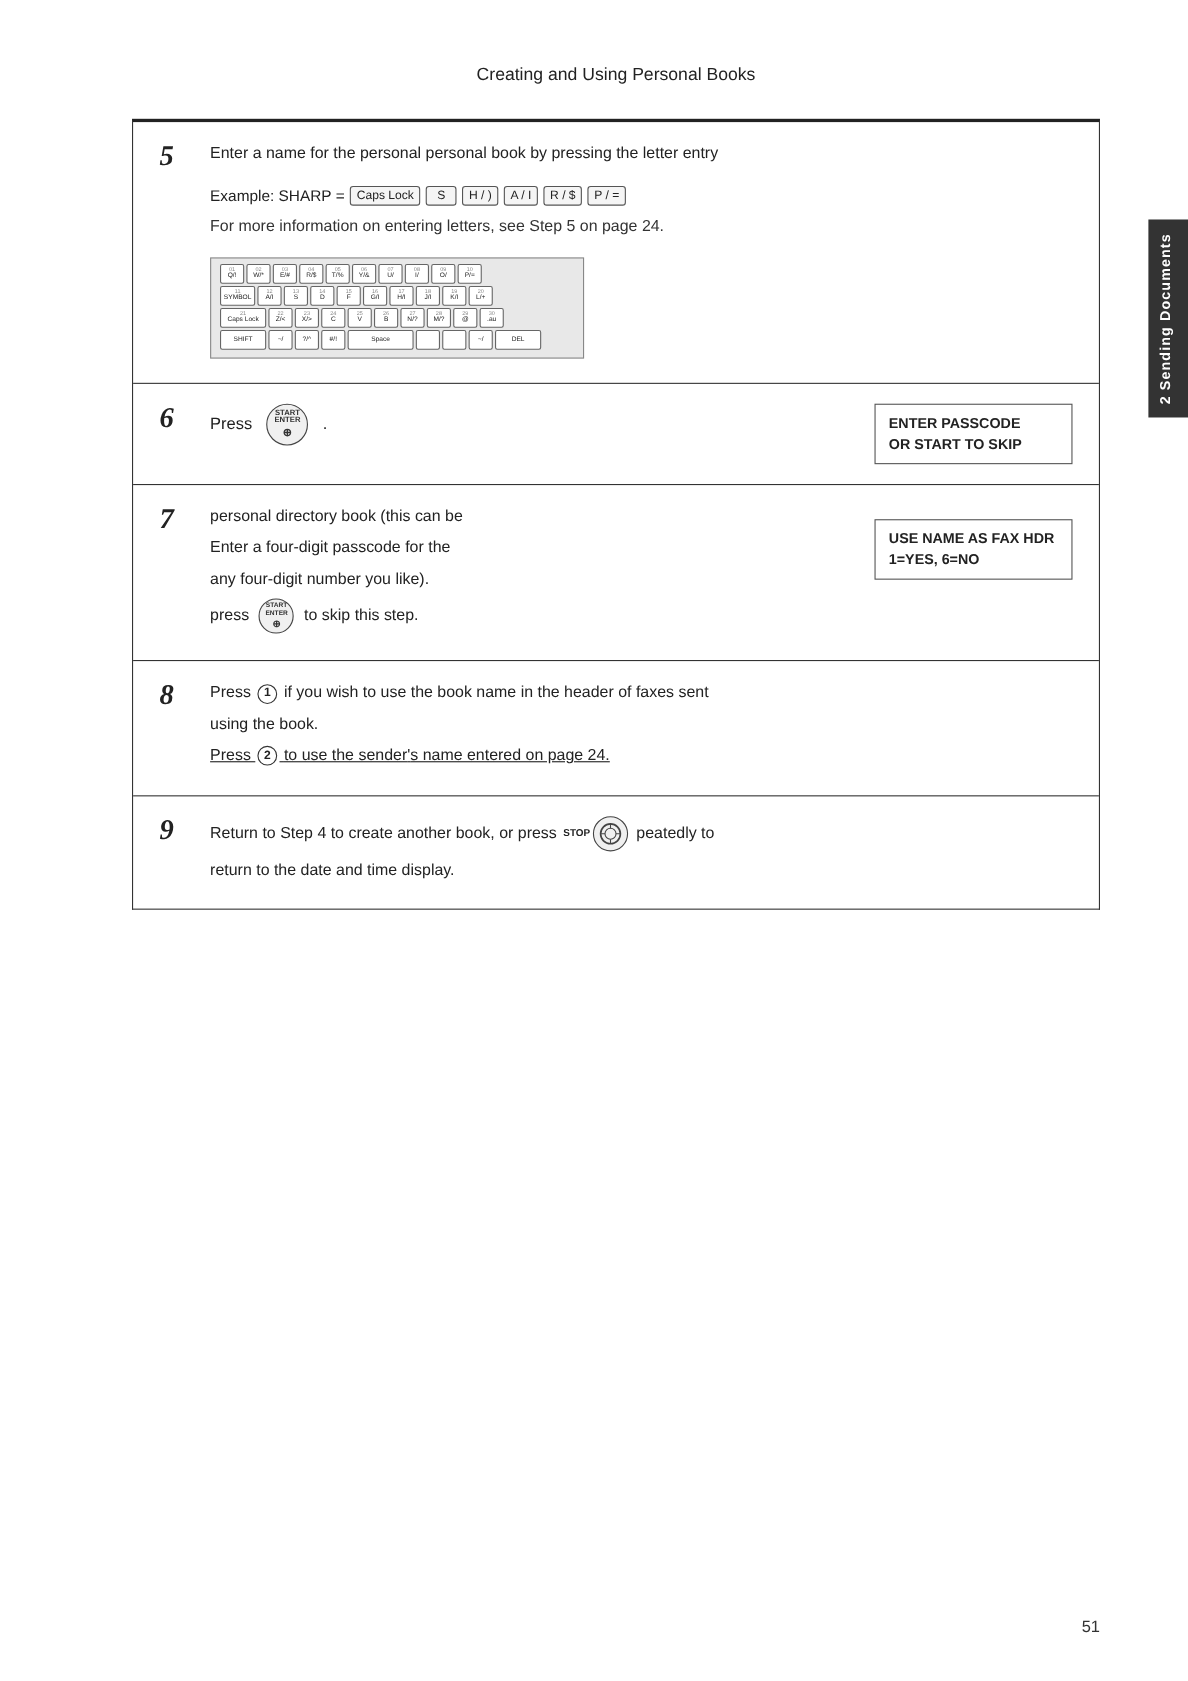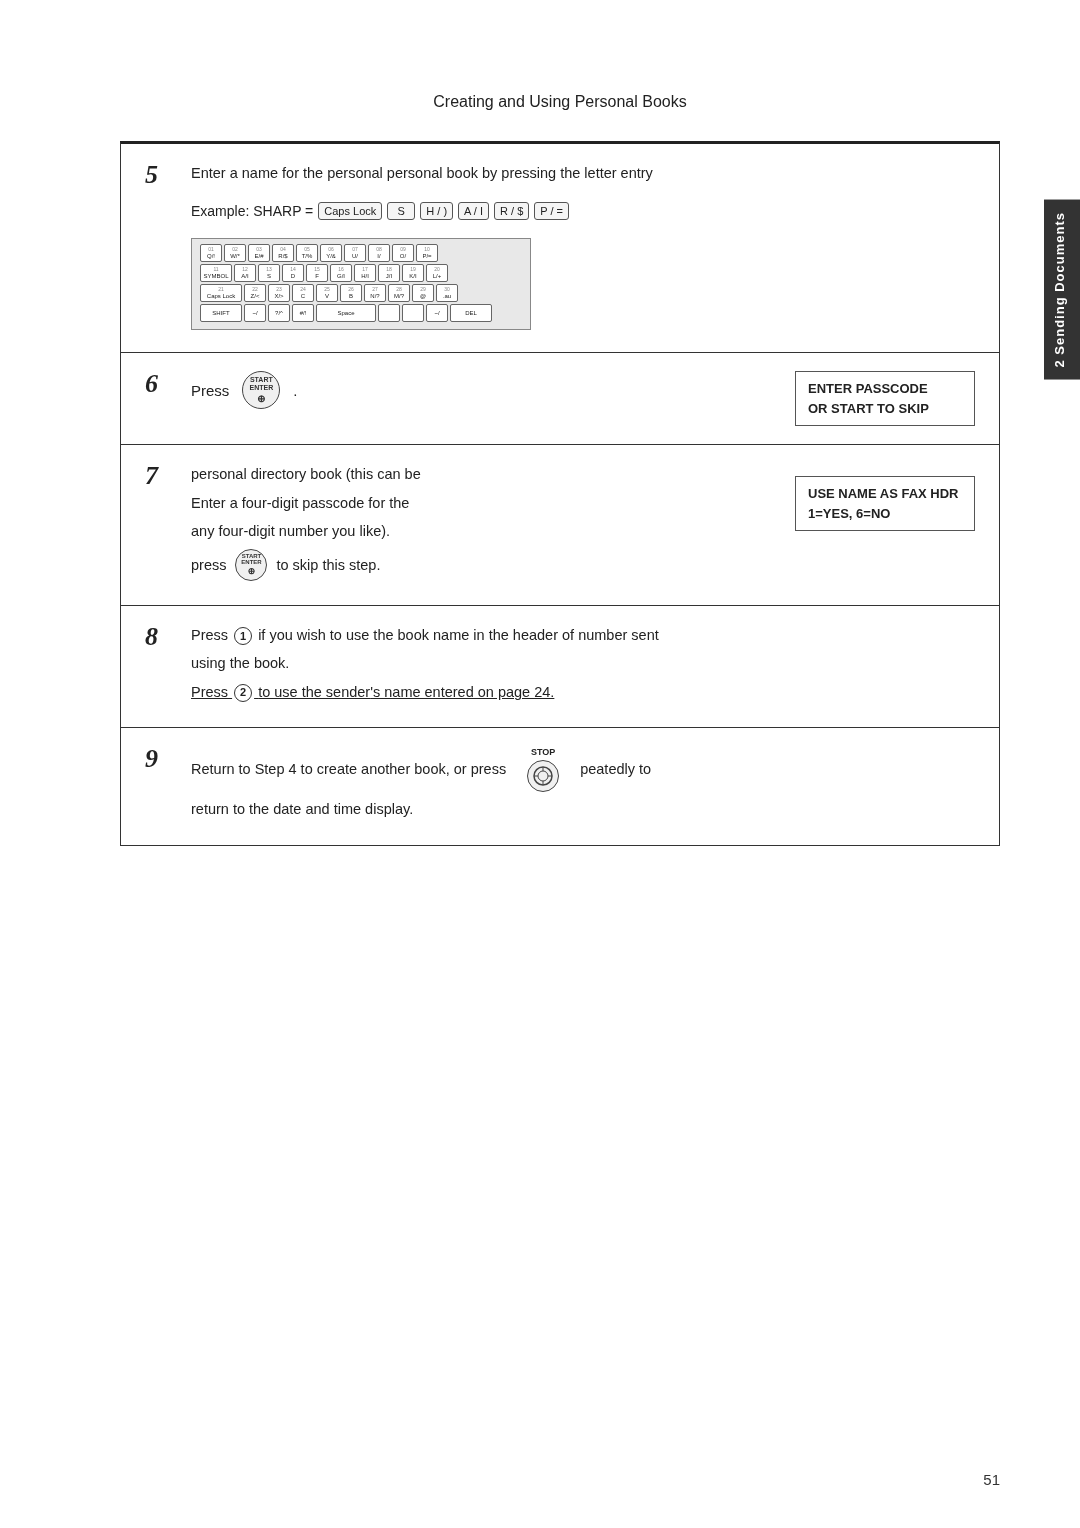--- a/index.html
+++ b/index.html
@@ -36,21 +36,20 @@
       padding: 12px 8px;
       line-height: 1.3;
       letter-spacing: 1px;
     }
 
     .page-header {
       text-align: center;
       font-size: 16px;
       margin-bottom: 30px;
       color: #222;
-      margin-top: 33px;
     }
 
     
     .main-box {
       border: 1.5px solid #333;
       padding: 0;
       margin-bottom: 0;
     }
 
     .section {
@@ -263,20 +262,21 @@
         <p>Enter a name for the personal personal book by pressing the letter entry</p>
         <div class="example-line">
           <span>Example: SHARP =</span>
           <span class="key-box">Caps Lock</span>
           <span class="key-box">S</span>
           <span class="key-box">H / )</span>
           <span class="key-box">A / I</span>
           <span class="key-box">R / $</span>
           <span class="key-box">P / =</span>
         </div>
+        <p class="info-text">For more information on entering letters, see Step 5 on page 24.</p>
 
         
         <div class="keyboard-diagram">
           
           <div class="kb-row">
             <span class="kb-key"><span style="font-size:5px;color:#888">01</span>Q/!</span>
             <span class="kb-key"><span style="font-size:5px;color:#888">02</span>W/*</span>
             <span class="kb-key"><span style="font-size:5px;color:#888">03</span>E/#</span>
             <span class="kb-key"><span style="font-size:5px;color:#888">04</span>R/$</span>
             <span class="kb-key"><span style="font-size:5px;color:#888">05</span>T/%</span>
@@ -366,37 +366,37 @@
         </div>
       </div>
     </div>
 
     <div class="section">
       <div class="step-num">8</div>
       <div class="section-content">
         <p>
           <span>Press </span>
           <span class="circle-num">1</span>
-          <span> if you wish to use the book name in the header of number sent</span>
+          <span> if you wish to use the book name in the header of faxes sent</span>
         </p>
         <p>using the book.</p>
         <p style="margin-top:6px;text-decoration:underline;">
           <span>Press </span>
           <span class="circle-num">2</span>
           <span> to use the sender</span><span>'</span><span>s name entered on page 24.</span>
         </p>
       </div>
     </div>
 
     <div class="section" style="border-bottom:none;">
       <div class="step-num">9</div>
       <div class="section-content">
         <p style="display:flex;align-items:center;gap:4px;flex-wrap:wrap;">
           <span>Return to Step 4 to create another book, or press</span>
-          <span style="display:inline-flex;flex-direction:column;align-items:center;justify-content:flex-end;vertical-align:middle;margin:0 15px;">
+          <span style="display:inline-flex;flex-direction:row;align-items:center;justify-content:flex-end;vertical-align:middle;margin:0 2px;">
             <span style="font-size:9px;font-weight:bold;display:block;text-align:center;">STOP</span>
             <span class="stop-btn">
               <svg width="22" height="22" viewBox="0 0 22 22">
                 <circle cx="11" cy="11" r="9" fill="none" stroke="#444" stroke-width="1.5"></circle>
                 <circle cx="11" cy="11" r="5" fill="none" stroke="#444" stroke-width="1"></circle>
                 <line x1="11" y1="2" x2="11" y2="6" stroke="#444" stroke-width="1"></line>
                 <line x1="11" y1="16" x2="11" y2="20" stroke="#444" stroke-width="1"></line>
                 <line x1="2" y1="11" x2="6" y2="11" stroke="#444" stroke-width="1"></line>
                 <line x1="16" y1="11" x2="20" y2="11" stroke="#444" stroke-width="1"></line>
               </svg>

